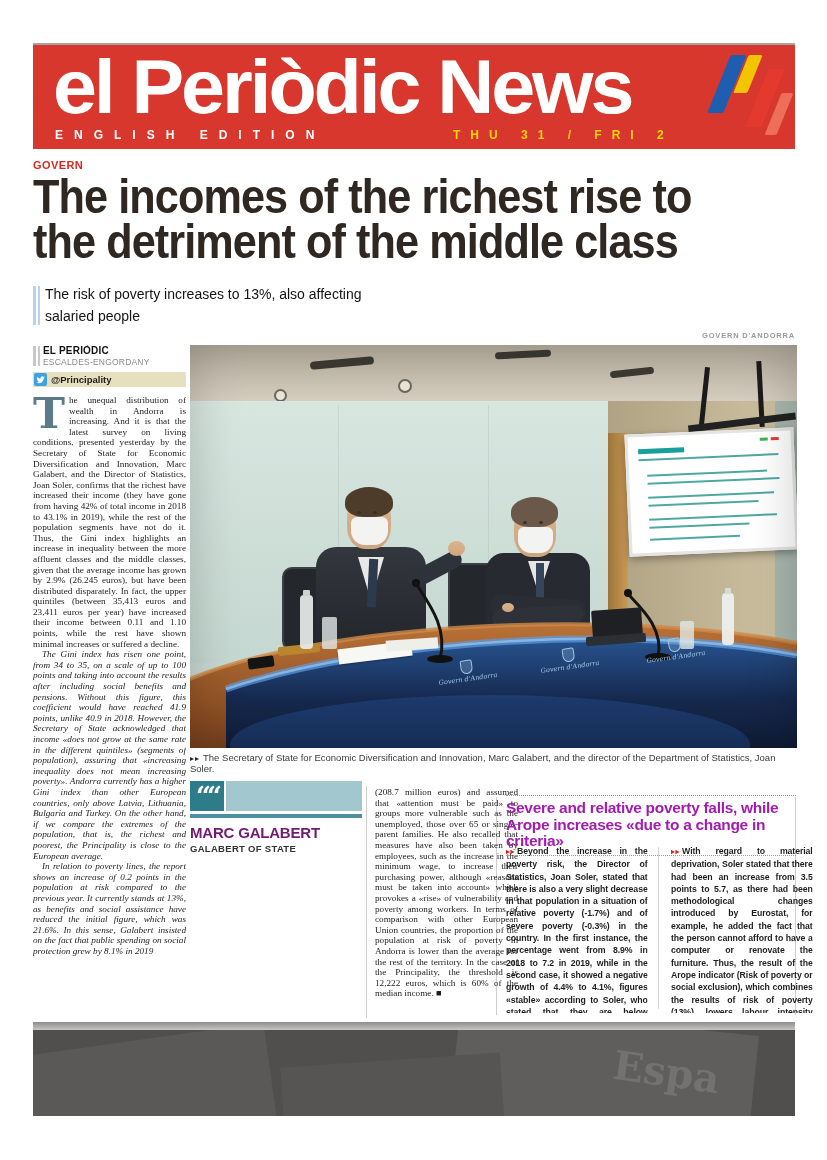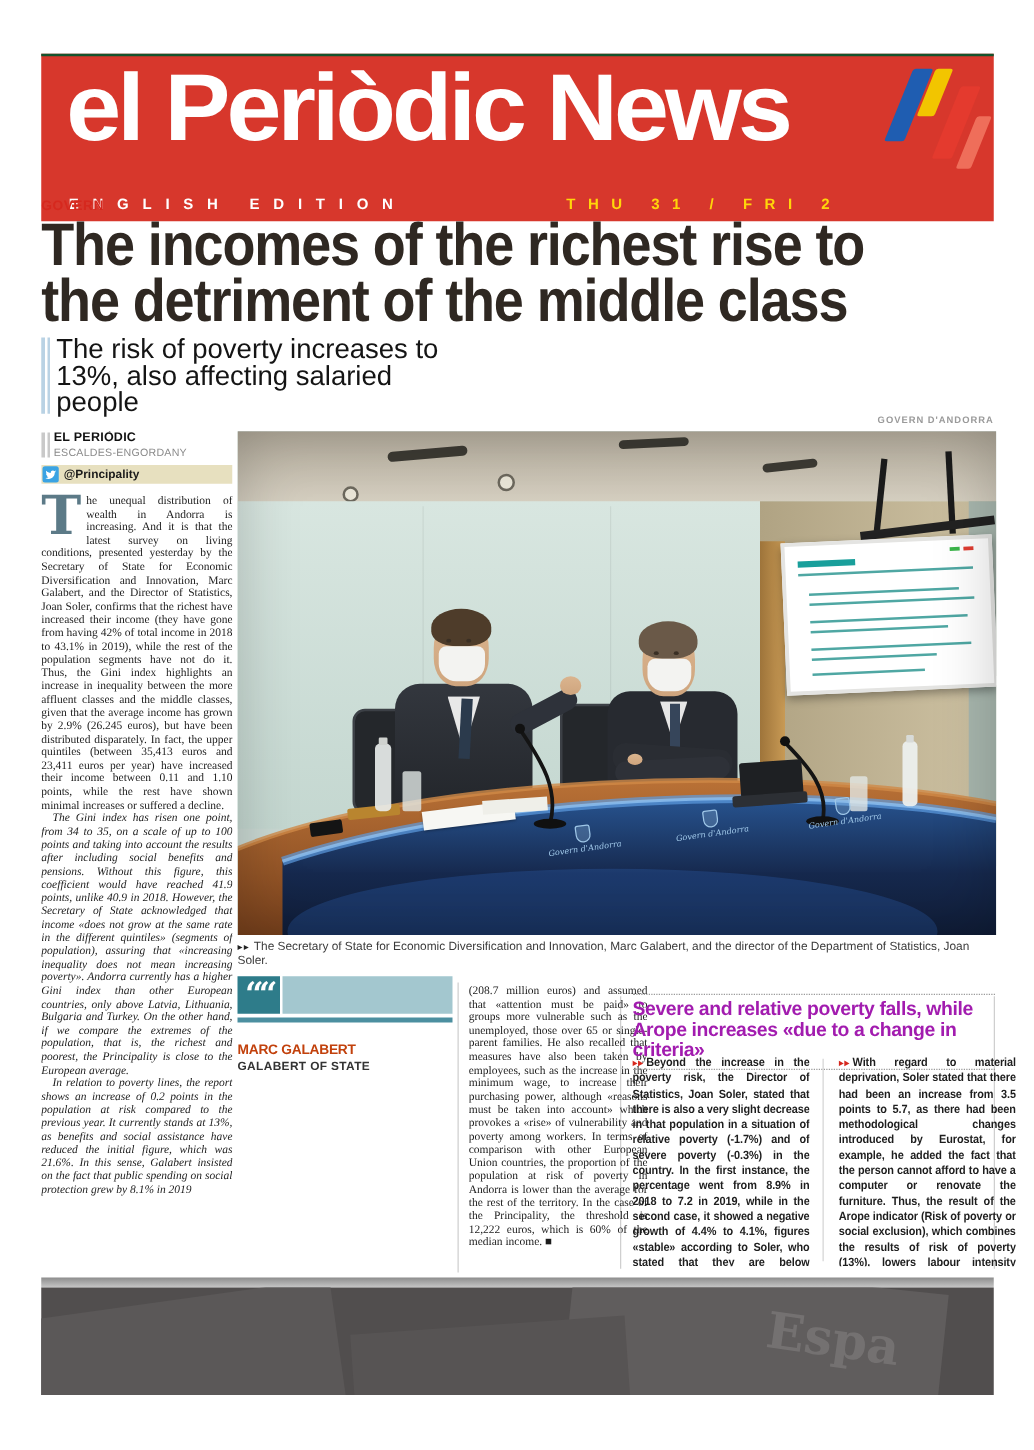--- a/index.html
+++ b/index.html
@@ -1,39 +1,39 @@
 <!DOCTYPE html>
 <html lang="en"><head>
 <meta charset="utf-8">
 <style>
   html,body{margin:0;padding:0;background:#ffffff;}
   .page{position:relative;width:827px;height:1160px;background:#fff;overflow:hidden;
         font-family:"Liberation Sans",sans-serif;color:#1a1a1a;}
 
   
-  .banner{position:absolute;left:33px;top:43px;width:762px;height:134px;background:#d7372c;
-          border-top:2px solid #14532d;box-sizing:border-box;}
+  .banner{position:absolute;left:33px;top:43px;width:762px;height:106px;background:#d7372c;
+          border-top:2px solid #a3a3a3;box-sizing:border-box;}
   .mast-title{position:absolute;left:20px;top:-4px;font-size:76px;font-weight:700;color:#fff;
               letter-spacing:-3px;line-height:92px;white-space:nowrap;transform:scaleX(1.04);transform-origin:0 0;}
   .mast-edition{position:absolute;left:22px;bottom:7px;font-size:12px;font-weight:700;color:#fff;
                 letter-spacing:11px;white-space:nowrap;}
   .mast-date{position:absolute;left:420px;bottom:7px;font-size:12px;font-weight:700;color:#ffd60a;
              letter-spacing:10px;white-space:nowrap;}
   .mast-logo{position:absolute;left:684px;top:8px;width:78px;height:92px;}
   .stripe{position:absolute;border-radius:2px;transform:skewX(-22deg);}
   .stripe.blue{left:2px;top:2px;width:16px;height:58px;background:#1f5db1;}
   .stripe.yellow{left:24px;top:2px;width:14px;height:38px;background:#f2c500;}
   .stripe.red{left:40px;top:16px;width:16px;height:58px;background:#e43a2e;}
   .stripe.salmon{left:56px;top:40px;width:12px;height:42px;background:#ef6e5a;}
 
   
   .kicker{position:absolute;left:33px;top:159px;font-size:11px;font-weight:700;color:#d6281e;letter-spacing:.4px;}
   .headline{position:absolute;left:33px;top:174px;width:852px;transform:scaleX(.9);transform-origin:0 0;
             font-size:48px;line-height:45px;font-weight:700;color:#2f2822;letter-spacing:-1px;}
-  .deck{position:absolute;top:268px;font-size:22px;line-height:21.5px;color:#141414;}
+  .deck{position:absolute;top:284px;font-size:14px;line-height:21.5px;color:#141414;}
   .deck-left{left:33px;width:352px;}
   .deck-right{left:416px;width:382px;}
   .deck .bars, .byline .bars{position:absolute;left:0;top:2px;bottom:2px;width:7px;}
   .bars i{position:absolute;top:0;bottom:0;width:2.5px;background:#b9d2e4;}
   .bars i:first-child{left:0;} .bars i:last-child{left:4.5px;}
   .deck-inner{padding-left:12px;display:block;}
   .deck{padding:0;} .deck{box-sizing:border-box;}
   .deck{position:absolute;} .deck .bars{width:8px;}
 
   .photo-credit{position:absolute;left:500px;top:331px;width:295px;text-align:right;
@@ -88,21 +88,21 @@
   .caption{position:absolute;left:190px;top:752px;width:607px;font-size:9.5px;color:#3a3a3a;}
   .cap-marker{color:#222;font-size:8px;letter-spacing:1px;margin-right:3px;}
 
   
   .quote{position:absolute;left:190px;top:781px;width:172px;}
   .q-iconrow{display:flex;height:30px;}
   .q-icon{width:34px;background:#2e7c8a;color:#fff;display:flex;align-items:flex-start;justify-content:center;
           font-family:"DejaVu Serif",serif;font-weight:700;font-size:26px;line-height:30px;letter-spacing:-4px;}
   .q-bar{flex:1;background:#a3c7cf;margin-left:2px;}
   .q-rule{height:4px;background:#4c8fa0;margin-top:3px;}
-  .q-name{margin-top:16px;font-size:11px;font-weight:700;color:#c2410c;letter-spacing:-.2px;}
+  .q-name{margin-top:6px;font-size:15px;font-weight:700;color:#701a75;letter-spacing:-.2px;}
   .q-role{margin-top:2px;font-size:9.5px;font-weight:700;color:#333;letter-spacing:.3px;}
   .q-text{margin-top:7px;width:164px;font-size:15px;line-height:17.5px;color:#6b6b6b;letter-spacing:-.2px;}
 
   
   .vdiv{position:absolute;width:1px;background:#cfcfcf;}
   .midcol{position:absolute;left:375px;top:787px;width:143px;height:230px;overflow:hidden;}
 
   
   .sidebar{position:absolute;left:506px;top:795px;width:290px;}
   .sb-title{border-top:1px dotted #9a9a9a;border-bottom:1px dotted #9a9a9a;padding:4px 0 5px 0;

